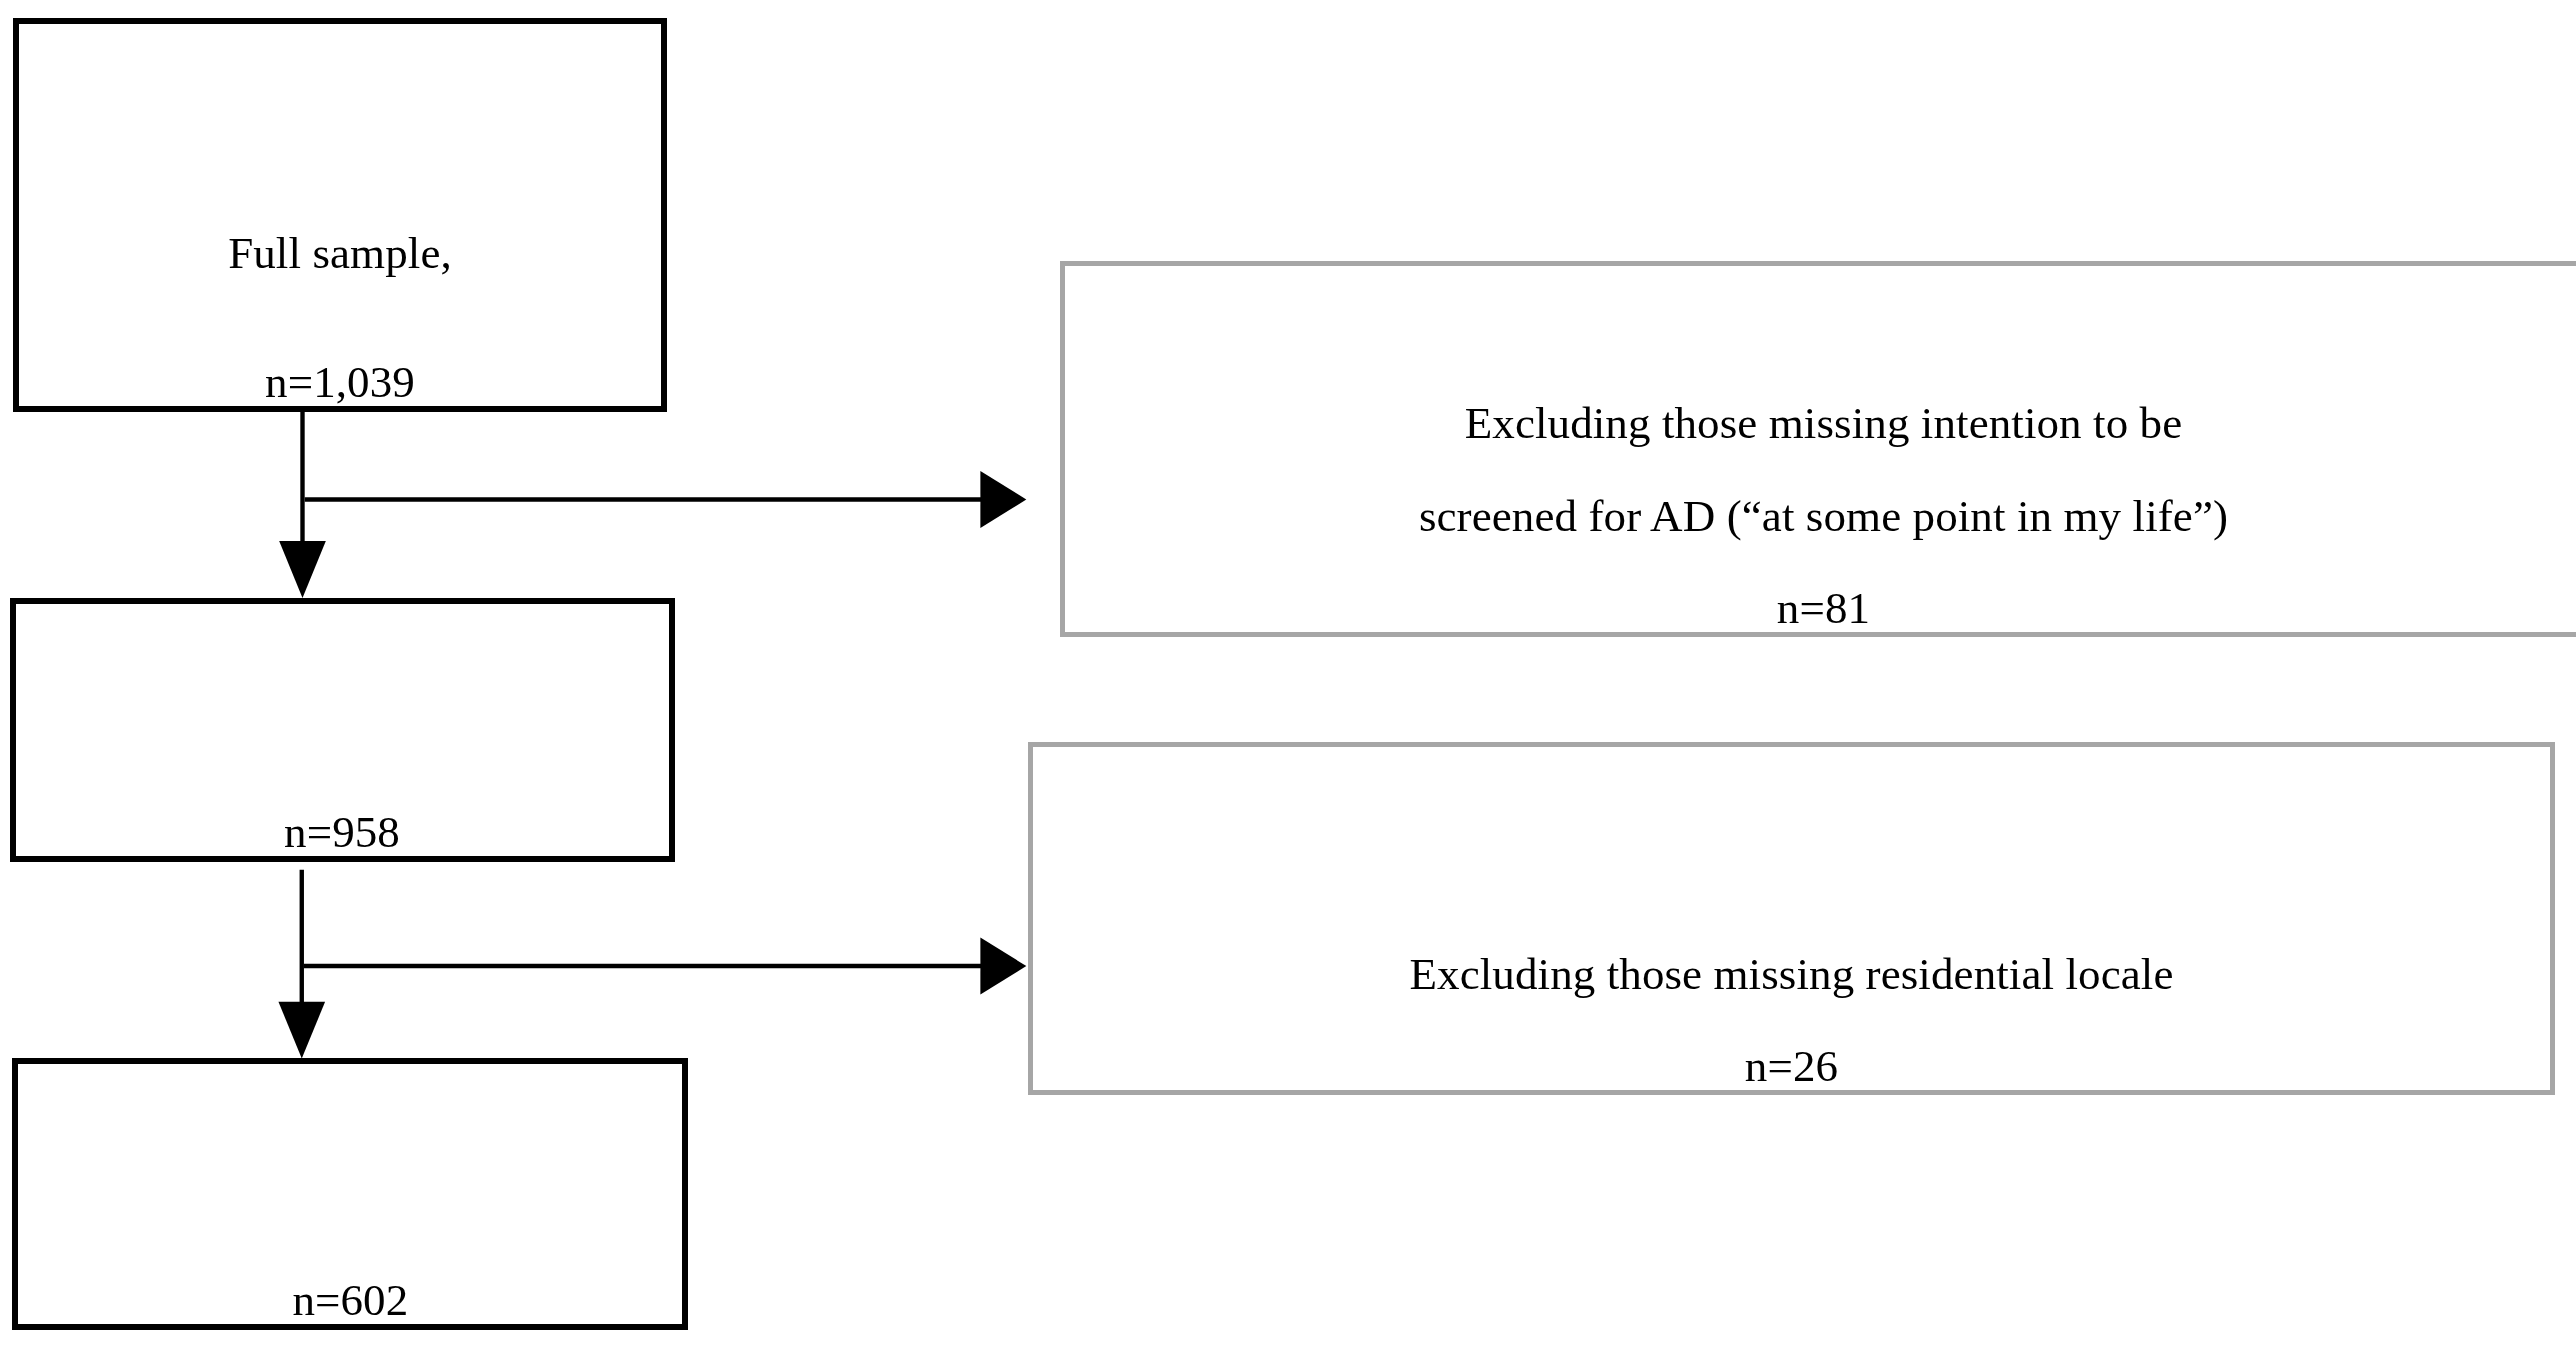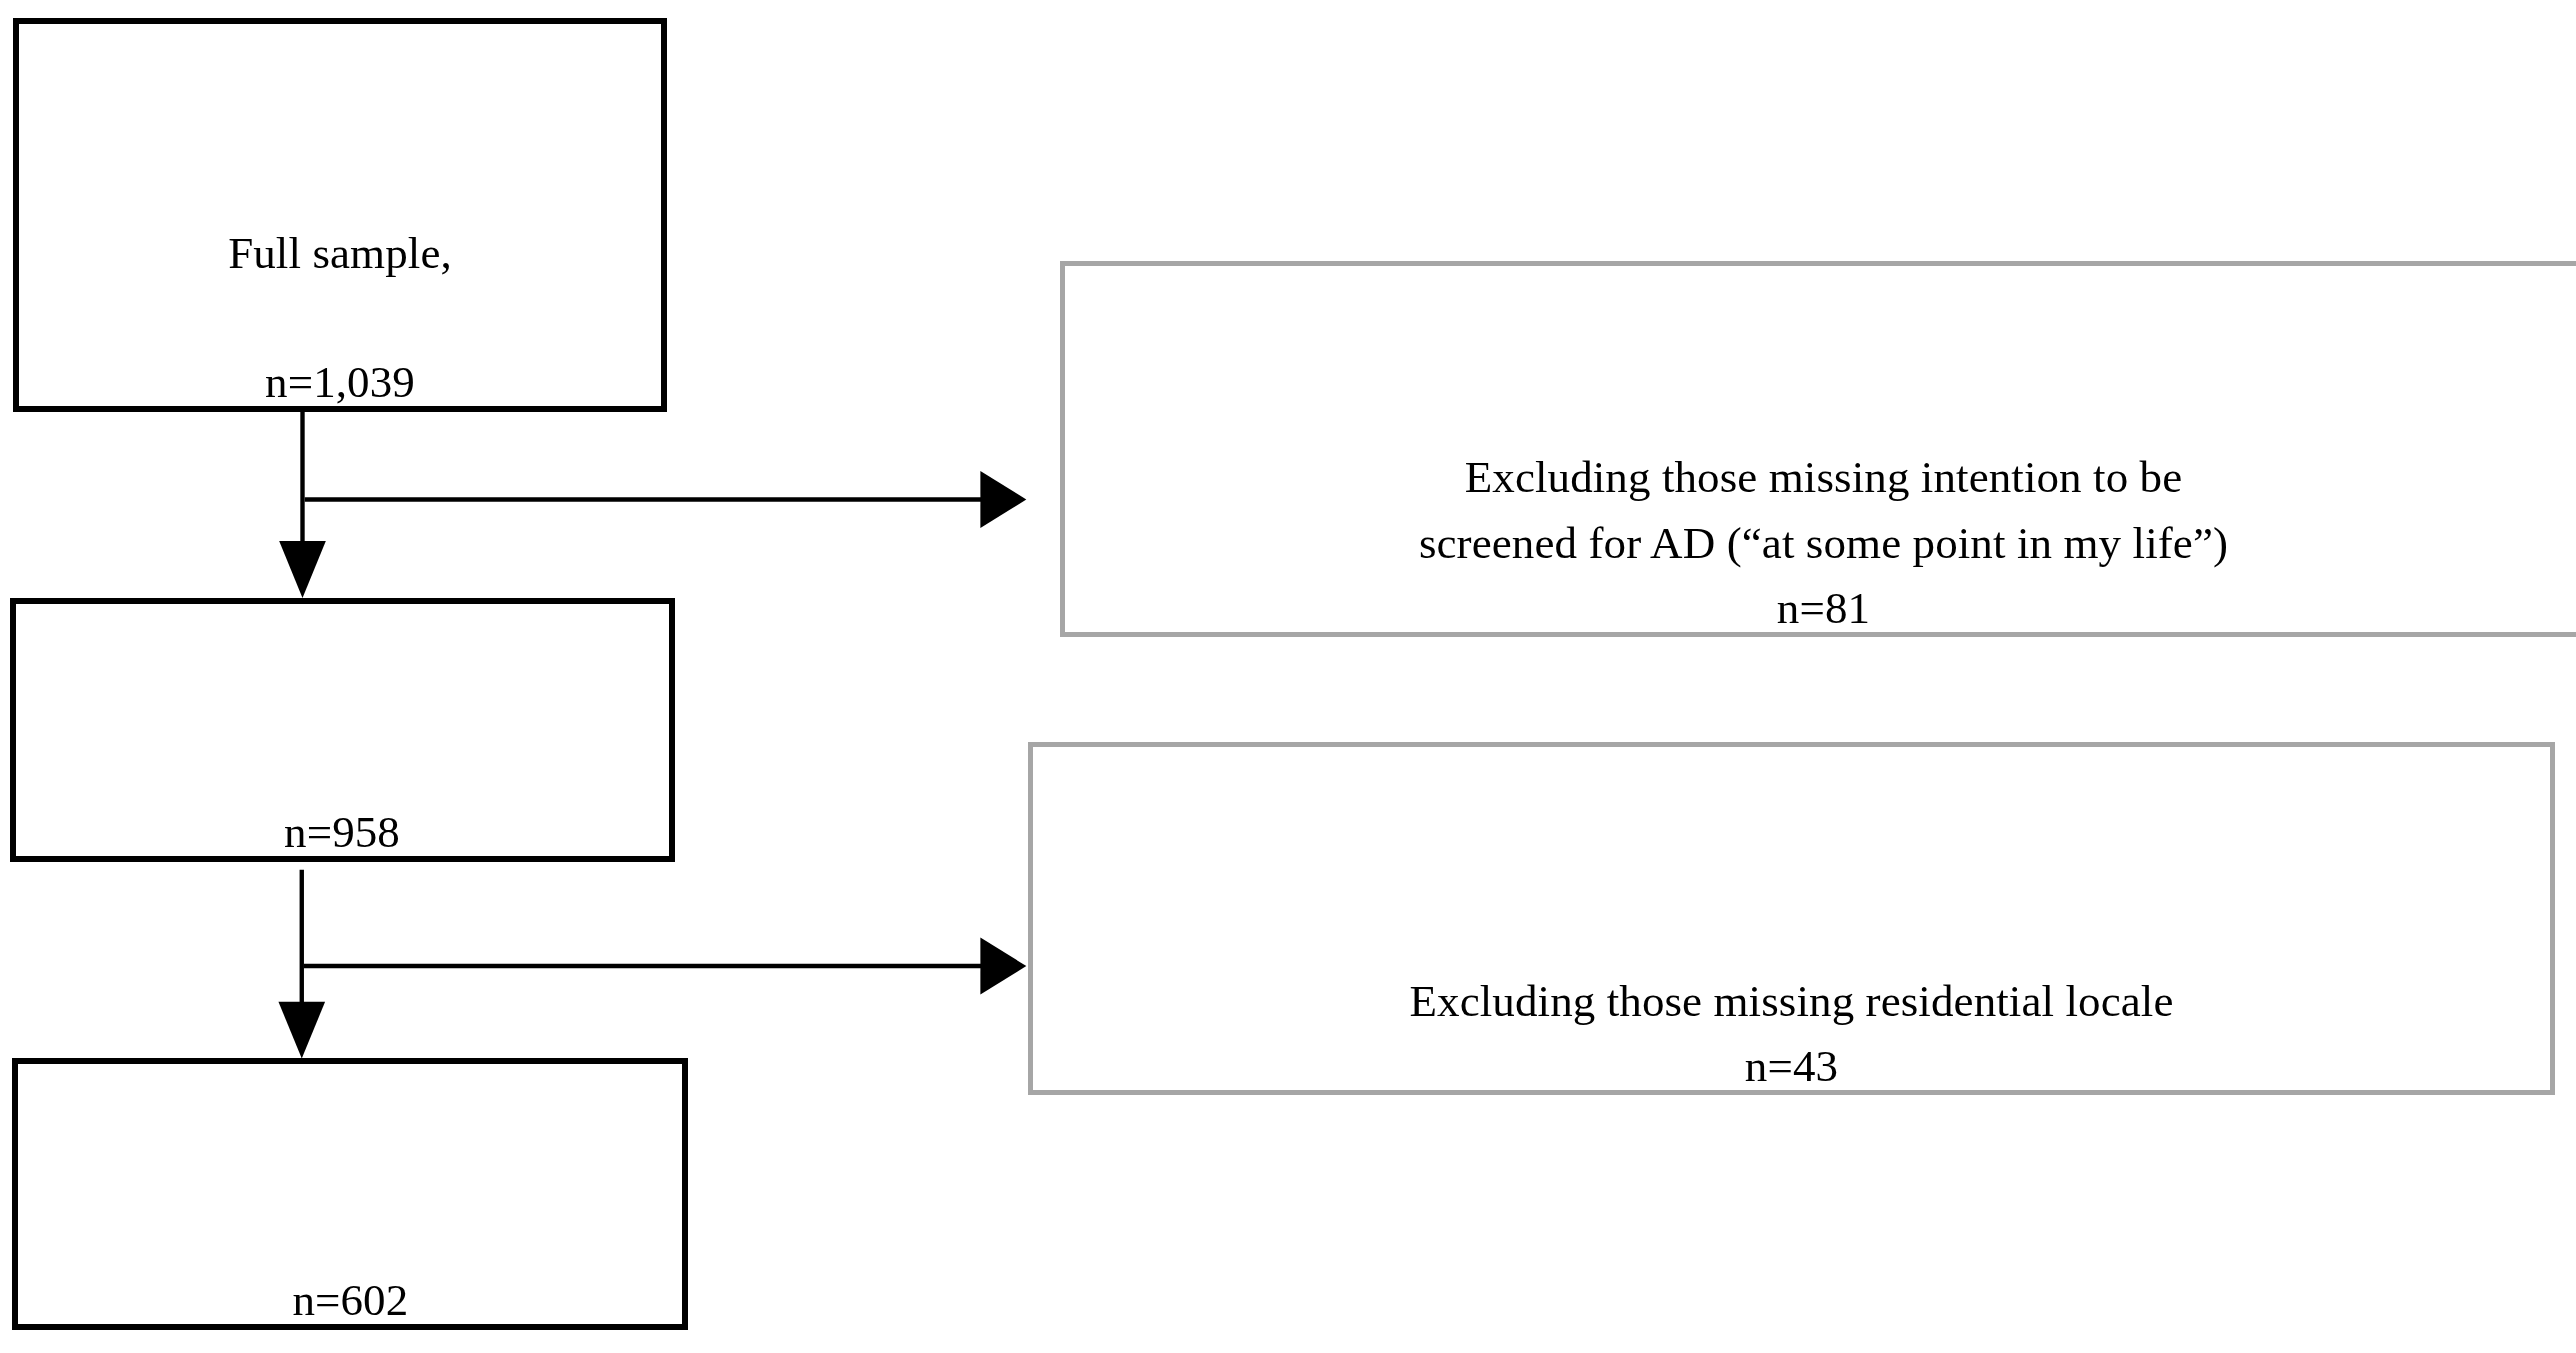--- a/index.html
+++ b/index.html
@@ -35,21 +35,21 @@
   }
 
   .node-line {
     display: block;
     color: #000000;
     font-size: 45px;
     line-height: 1.05;
     white-space: nowrap;
     letter-spacing: 0.1px;
   }
-  .node-line.gap-top  { margin-top: 18px; }
+  .node-line.gap-top  { margin-top: 45px; }
   .node-line.gap-top-lg { margin-top: 82px; }
 
   
   #box-full-sample { left: 13px;   top: 18px;   width: 654px;  height: 394px; }
   #box-stage-2     { left: 9.5px;   top: 598px;  width: 665px;  height: 264px; }
   #box-stage-3     { left: 12.4px;   top: 1058px; width: 676px;  height: 272px; }
 
   #box-exclude-1   { left: 1060px; top: 261px;  width: 1527px; height: 376px; }
   #box-exclude-2   { left: 1028px; top: 742px; width: 1527px; height: 353px; }
 
@@ -110,17 +110,17 @@
   </div>
 
   <div id="box-exclude-1" class="node-box exclusion">
     <span class="node-line">Excluding those missing intention to be</span>
     <span class="node-line gap-top">screened for AD (“at some point in my life”)</span>
     <span class="node-line gap-top">n=81</span>
   </div>
 
   <div id="box-exclude-2" class="node-box exclusion">
     <span class="node-line">Excluding those missing residential locale</span>
-    <span class="node-line gap-top">n=43</span>
+    <span class="node-line gap-top">n=26</span>
   </div>
 
 </div>
 
 
 </body></html>

